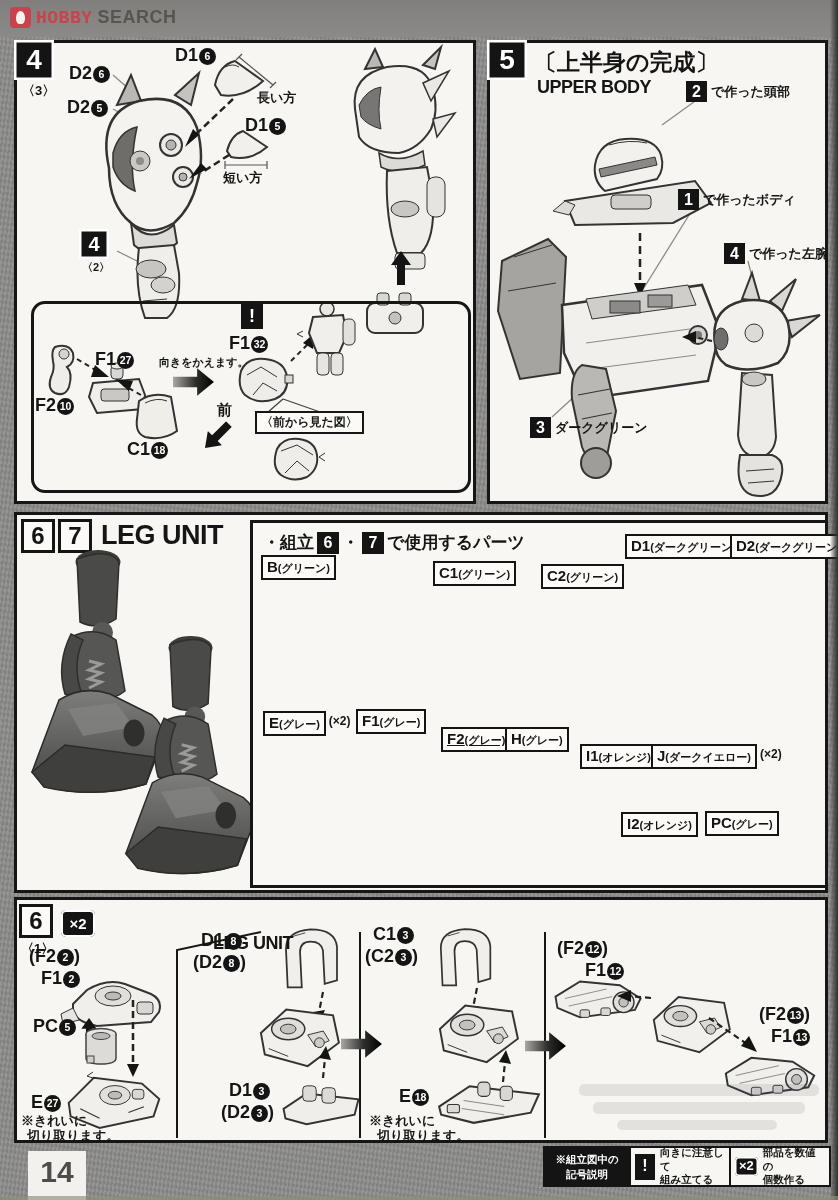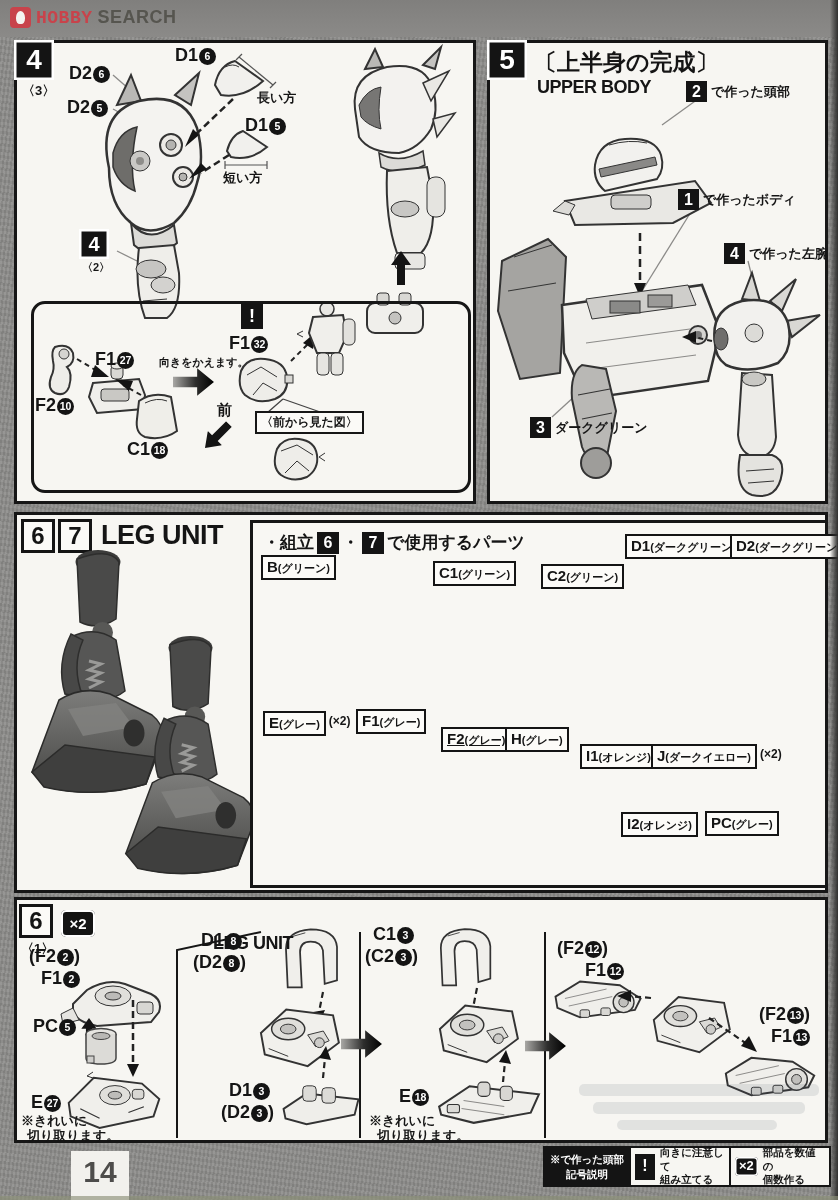--- a/index.html
+++ b/index.html
@@ -56,21 +56,21 @@
   .legend .ltitle{width:84px;background:#141414;color:#fff;font-size:10.5px;font-weight:bold;
     display:flex;flex-direction:column;align-items:center;justify-content:center;line-height:1.35;}
   .legend .lcell{flex:1;display:flex;align-items:center;gap:5px;padding:0 4px;
     border-left:2px solid #141414;font-size:10.5px;font-weight:bold;line-height:1.3;}
   .wicon{width:20px;height:26px;background:#141414;color:#fff;display:flex;align-items:center;
     justify-content:center;font-weight:bold;font-size:16px;flex:none;}
   .m2{background:#141414;color:#fff;border-radius:4px;padding:1px 4px;font-size:13px;
     font-weight:bold;box-shadow:inset 0 0 0 1.5px #fff;flex:none;}
   .pagetab{position:absolute;left:28px;top:1151px;width:58px;height:49px;background:#f2f1ed;
     display:flex;align-items:flex-start;justify-content:center;font-size:30px;font-weight:bold;
-    color:#4e4d4b;padding-top:4px;margin-left:43px;}
+    color:#4e4d4b;padding-top:4px;}
   .edge{position:absolute;right:0;top:0;width:8px;height:100%;
     background:linear-gradient(to left,#39393830,#39393800),linear-gradient(to left,#2f2f2e,#2f2f2e00);}
   .botedge{position:absolute;bottom:0;left:0;width:100%;height:4px;background:#8c9178;opacity:.65;}
   svg{position:absolute;overflow:visible;}
 </style>
 </head>
 <body>
 
 <div id="stage">
 
@@ -583,21 +583,21 @@
     <div class="note" style="left:360px;top:227px;">切り取ります。</div>
 
     <div class="plabel" style="left:540px;top:38px;"><span>(</span><span>F2</span><span class="cn">12</span><span>)</span></div>
     <div class="plabel" style="left:552px;top:60px;margin-left:16px;"><span>F1</span><span class="cn">12</span></div>
     <div class="plabel" style="left:742px;top:104px;"><span>(</span><span>F2</span><span class="cn">13</span><span>)</span></div>
     <div class="plabel" style="left:754px;top:126px;"><span>F1</span><span class="cn">13</span></div>
   </div>
 
   <div class="legend">
     <div class="ltitle">
-      <span>※で作った頭部</span>
+      <span>※組立図中の</span>
         <span>記号説明</span>
     </div>
     <div class="lcell">
       <span class="wicon">!</span>
       <span><span>向きに注意して</span><br><span>組み立てる</span></span>
     </div>
     <div class="lcell">
       <span class="m2">×2</span>
       <span><span>部品を数値の</span><br><span>個数作る</span></span>
     </div>

